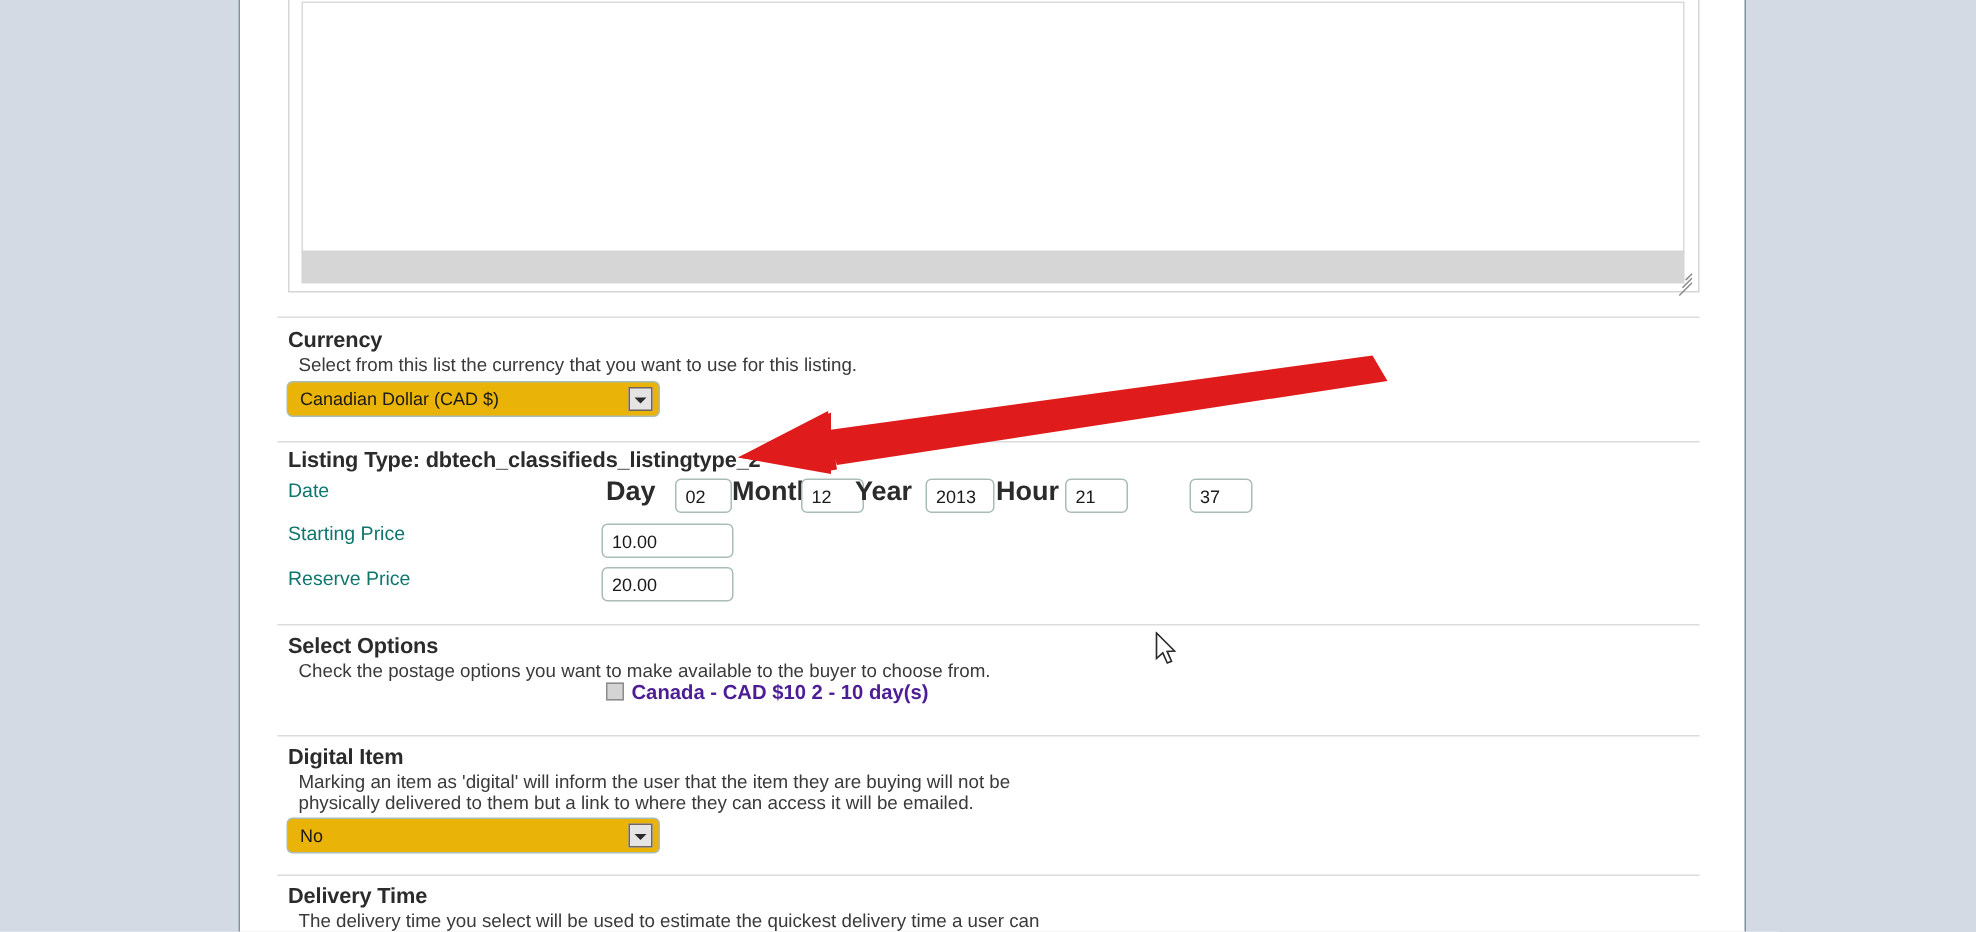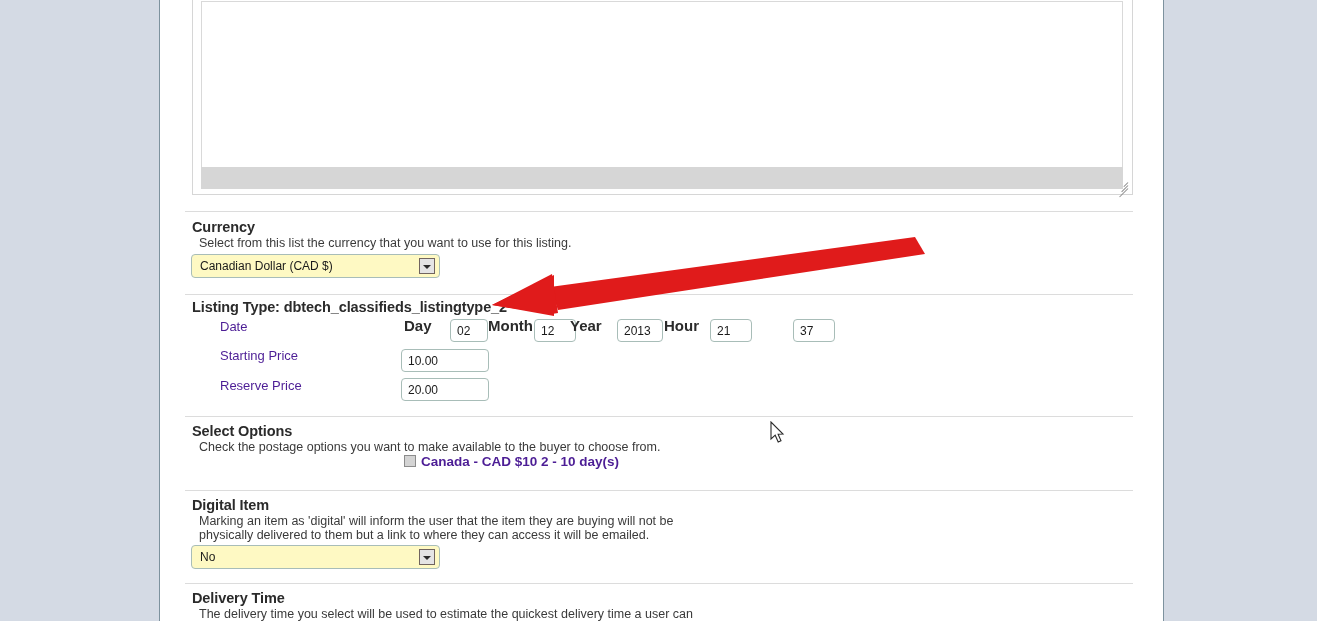--- a/index.html
+++ b/index.html
@@ -112,29 +112,28 @@
     position: absolute;
     font-family: "Liberation Sans", sans-serif;
     font-size: 12.5px;
     color: #3a3a3a;
     white-space: nowrap;
   }
   .field-label {
     position: absolute;
     font-family: "Liberation Sans", sans-serif;
     font-size: 13px;
-    color: #4c1d95;
-    white-space: nowrap;
-    margin-left: 28px;
+    color: #0f766e;
+    white-space: nowrap;
   }
   .inline-label {
     position: absolute;
     font-family: "Liberation Sans", sans-serif;
     font-weight: bold;
-    font-size: 15px;
+    font-size: 18px;
     color: #2b2b2b;
     white-space: nowrap;
   }
 
   
   .txtbox {
     position: absolute;
     box-sizing: border-box;
     background: #ffffff;
     border: 1px solid #a8bdb8;
@@ -148,21 +147,21 @@
   }
   .txtbox.small { height: 23px; width: 38px; }
   .txtbox.medium { height: 23px; width: 42px; }
   .txtbox.year { height: 23px; width: 46px; }
   .txtbox.price { height: 23px; width: 88px; }
 
   .selectbox {
     position: absolute;
     box-sizing: border-box;
     height: 24px;
-    background: #fef9c3;
+    background: #eab308;
     border: 1px solid #a8bdb8;
     border-radius: 4px;
   }
   .selectbox .sel-text {
     position: absolute;
     left: 8px; top: 0;
     line-height: 22px;
     font-family: "Liberation Sans", sans-serif;
     font-size: 12px;
     color: #1a1a1a;

